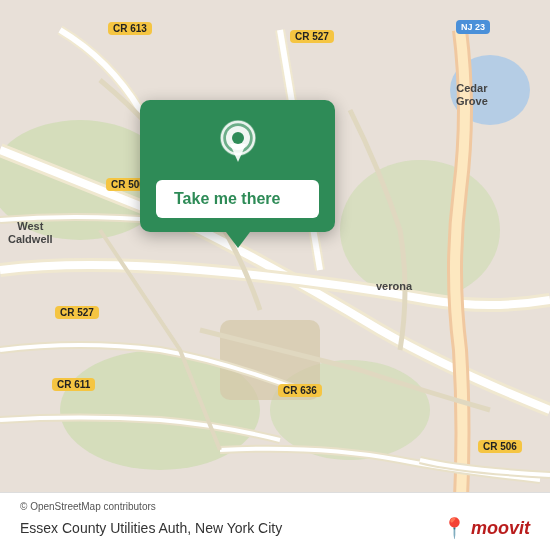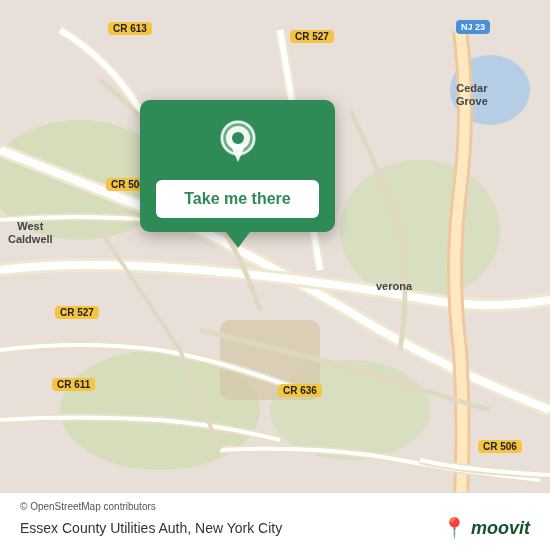--- a/index.html
+++ b/index.html
@@ -58,21 +58,21 @@
     #take-me-there-btn {
       background: white;
       color: #2e8b57;
       border: none;
       border-radius: 6px;
       padding: 10px 18px;
       font-size: 16px;
       font-weight: bold;
       cursor: pointer;
       width: 100%;
-      text-align: center;
+      text-align: left;
     }
 
     
     #bottom-bar {
       position: absolute;
       bottom: 0;
       left: 0;
       width: 100%;
       background: white;
       padding: 8px 20px 10px;
@@ -104,21 +104,21 @@
       gap: 4px;
     }
 
     .moovit-pin {
       font-size: 20px;
     }
 
     .moovit-text {
       font-size: 18px;
       font-weight: bold;
-      color: #14532d;
+      color: #b91c1c;
       font-style: italic;
     }
 
     
     .road-label {
       position: absolute;
       background: #f5c542;
       border-radius: 4px;
       font-size: 10px;
       font-weight: bold;

